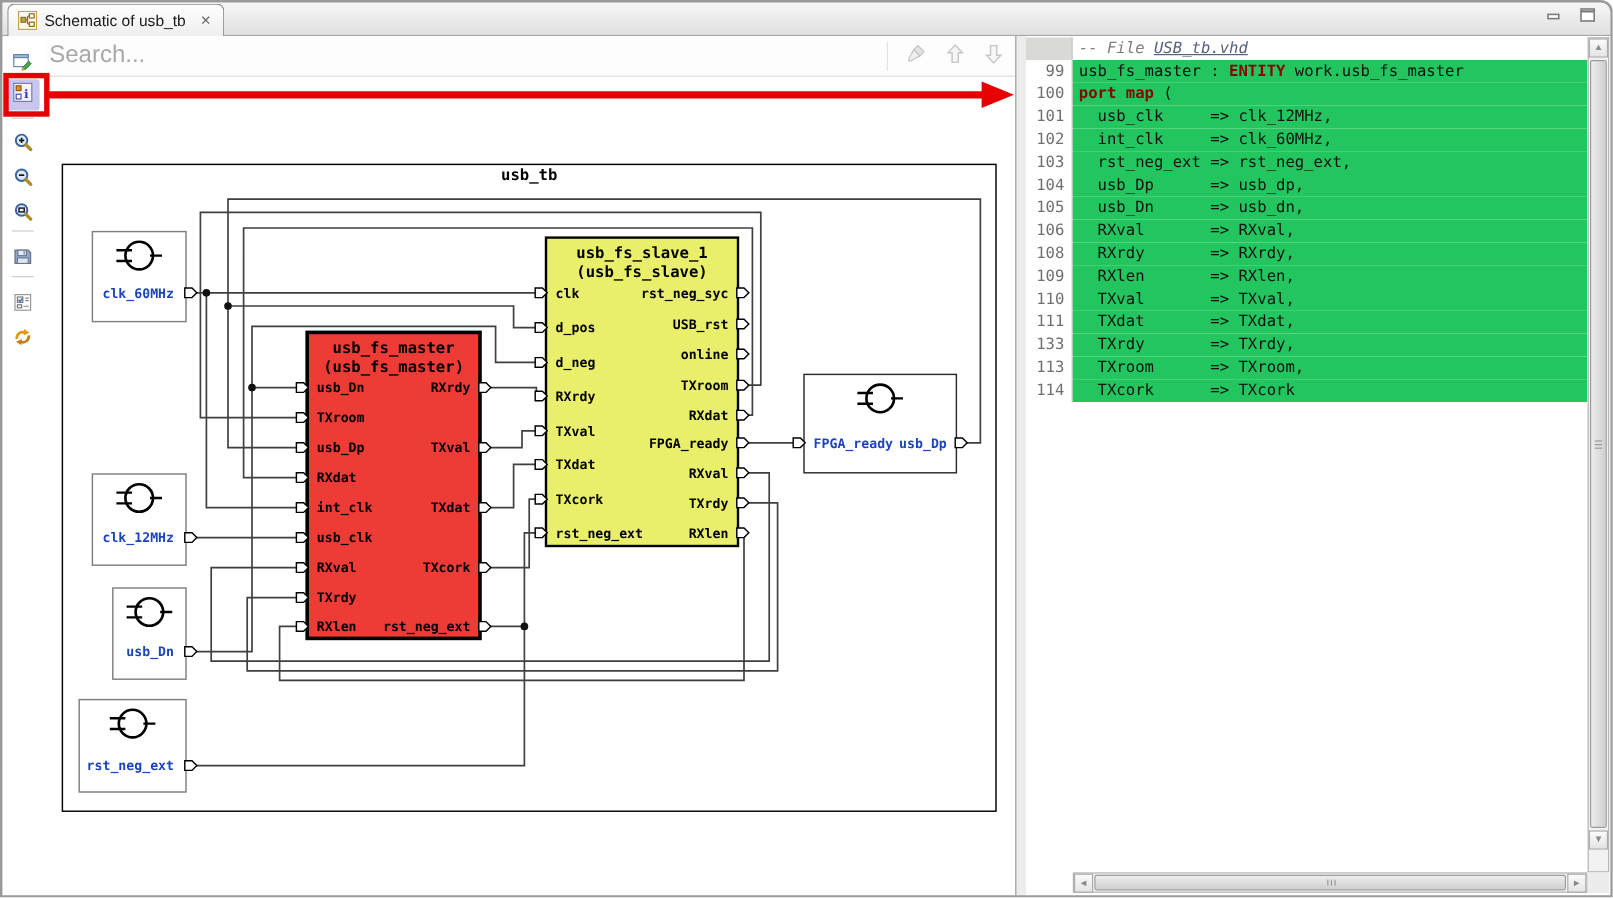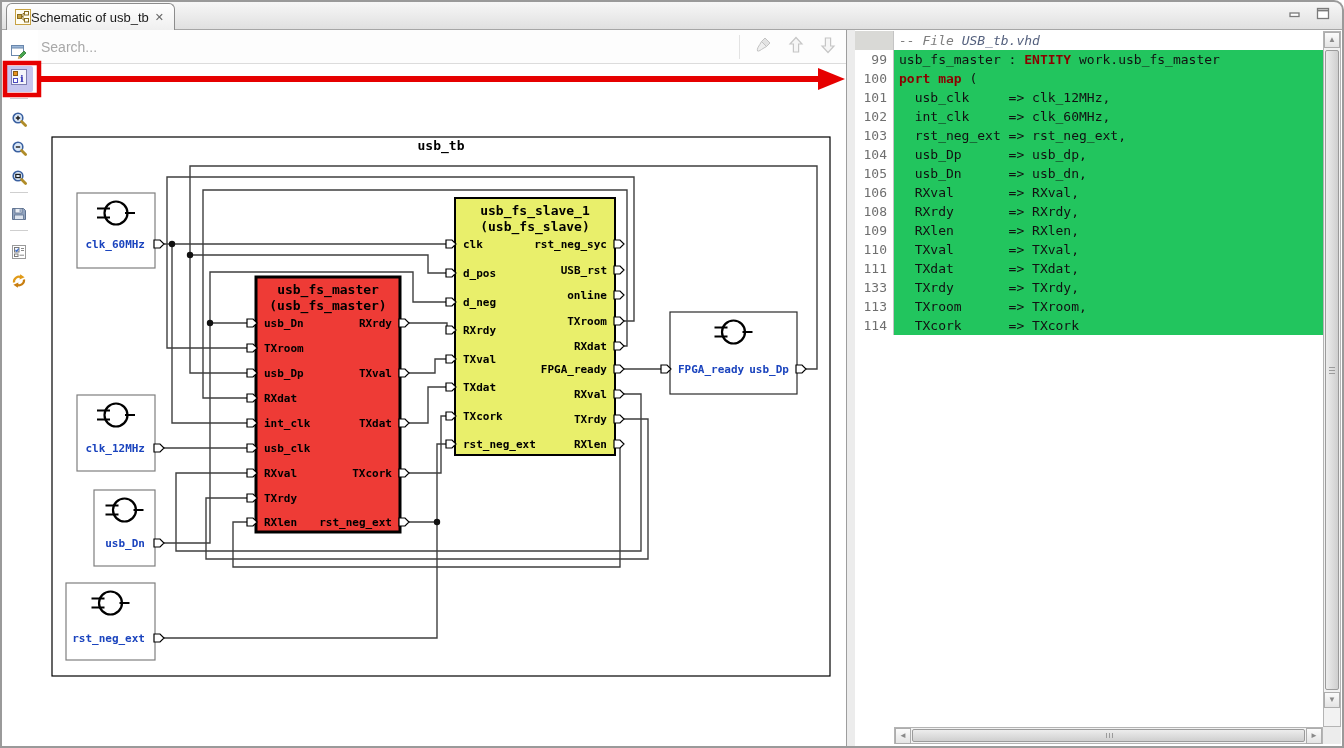--- a/index.html
+++ b/index.html
@@ -4,57 +4,57 @@
 <style>
   * { margin:0; padding:0; box-sizing:border-box; }
   html,body { width:1344px; height:748px; overflow:hidden; background:#FFFFFF;
               font-family:"Liberation Sans", sans-serif; position:relative; }
   .frame { position:absolute; inset:0; border:2px solid #9A9A9A; border-radius:0 10px 0 0;
            pointer-events:none; z-index:60; }
   
   .tabbar { position:absolute; left:2px; top:2px; right:2px; height:28px;
             background:linear-gradient(#F7F7F7,#E0E0E0); border-bottom:1px solid #A6A6A6; z-index:5; }
   .tab { position:absolute; left:4px; top:1px; height:27px; padding:0 10px 0 8px;
-         display:flex; align-items:center; 
+         display:flex; align-items:center; gap:6px;
          background:linear-gradient(#FEFEFE,#EFEFEF); border:1px solid #8C8C8C; border-bottom:none;
          border-radius:6px 6px 0 0; }
   .tab-title { font-size:13px; color:#1A1A1A; }
   .tab-close { font-size:11px; color:#666; margin-left:6px; cursor:pointer; }
   .tab-ic svg { display:block; }
   .winctl { position:absolute; right:12px; top:4px; display:flex; gap:14px; align-items:center; }
   .winctl span { display:inline-block; cursor:pointer; }
   
   #schem { position:absolute; left:0; top:30px; z-index:1; background:#FFFFFF; }
   .lefttb { position:absolute; left:0; top:30px; width:38px; bottom:4px; background:#FFFFFF; z-index:3; }
   .tbbtn { position:absolute; left:5px; width:28px; height:26px; display:flex; align-items:center;
            justify-content:center; cursor:pointer; border-radius:2px; }
   .tbbtn.hl { background:#C6C6EE; }
   .tbsep { position:absolute; left:10px; width:18px; height:1px; background:#CFCFCF; }
   .searchrow { position:absolute; left:38px; top:30px; width:808px; height:34px; background:#FDFDFD;
                border-bottom:1px solid #DCDCDC; z-index:3; display:flex; align-items:center; }
-  .searchrow input { border:none; outline:none; background:transparent; font-size:14px;
+  .searchrow input { border:none; outline:none; background:transparent; font-size:20px;
                      color:#444; width:420px; margin-left:3px; font-family:"Liberation Sans",sans-serif; }
   .searchrow input::placeholder { color:#A8A8A8; }
   .acticons { position:absolute; right:8px; top:5px; display:flex; gap:12px; align-items:center;
               border-left:1px solid #E3E3E3; padding-left:14px; height:24px; }
   .acticons .tbico { cursor:default; }
   
   .sash { position:absolute; left:846px; top:30px; width:9px; bottom:2px; background:#ECECEC;
           border-left:1px solid #9E9E9E; z-index:4; cursor:col-resize; }
   
   .code-pane { position:absolute; left:855px; top:31px; width:468px; bottom:21px; background:#FFFFFF;
                z-index:3; overflow:hidden; font-family:"DejaVu Sans Mono", monospace; font-size:13px; }
   .code-row { display:flex; height:19px; line-height:19px; white-space:pre; }
   .ln { width:39px; background:#FFFFFF; color:#6F6F6F; text-align:right; padding-right:6px;
         border-right:1px solid #C4C4C4; flex:none; }
   .ct { flex:1; background:#22c55e; padding-left:5px; color:#111; }
   .hrow .ln { background:#D9D9D6; }
   .hrow .ct { background:#FFFFFF; font-style:italic; }
   .cmt { color:#7E7E7E; }
-  .flink { color:#55617E; cursor:pointer; }
+  .flink { color:#55617E; text-decoration:underline; cursor:pointer; }
   .kw { color:#8B0000; font-weight:bold; }
   
   .vscroll { position:absolute; left:1323px; top:31px; width:18px; height:696px;
              background:#F2F2F2; border:1px solid #B4B4B4; z-index:4; }
   .sbtn { position:absolute; left:0; width:16px; height:16px; background:linear-gradient(#FBFBFB,#E4E4E4);
           border:1px solid #ADADAD; color:#8A8A8A; font-size:8px; text-align:center; line-height:14px;
           cursor:pointer; }
   .vthumb { position:absolute; left:1px; right:1px; top:18px; bottom:36px;
             background:linear-gradient(90deg,#EDEDED,#CFCFCF); border:1px solid #9B9B9B; border-radius:2px; }
   .grip-h { position:absolute; left:3px; right:3px; top:50%; height:7px; margin-top:-3px;

